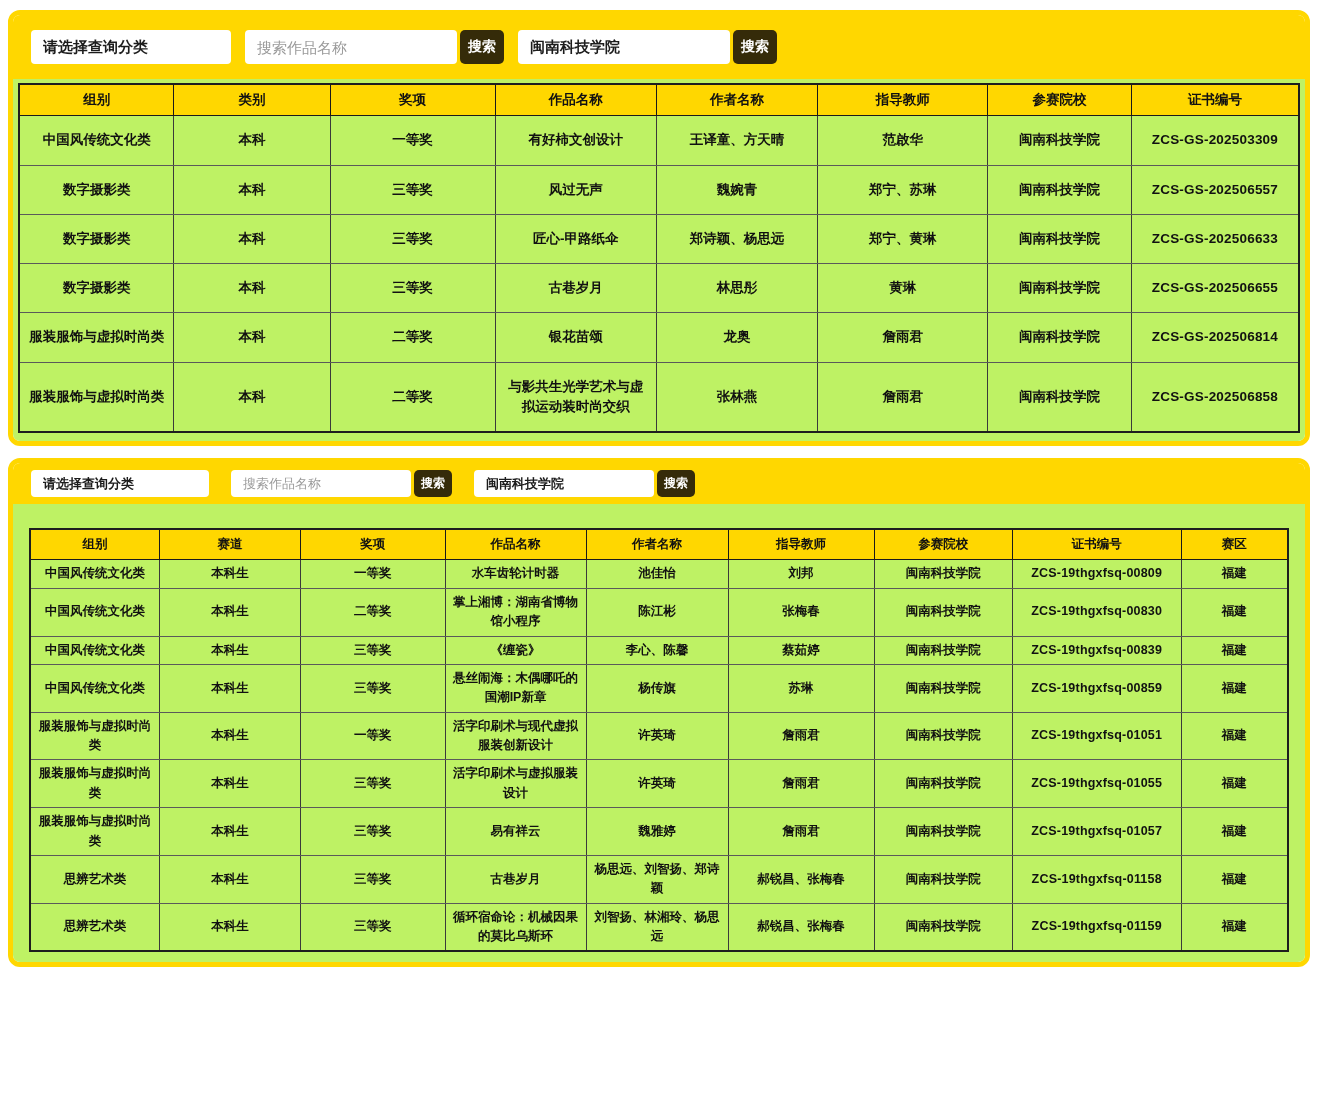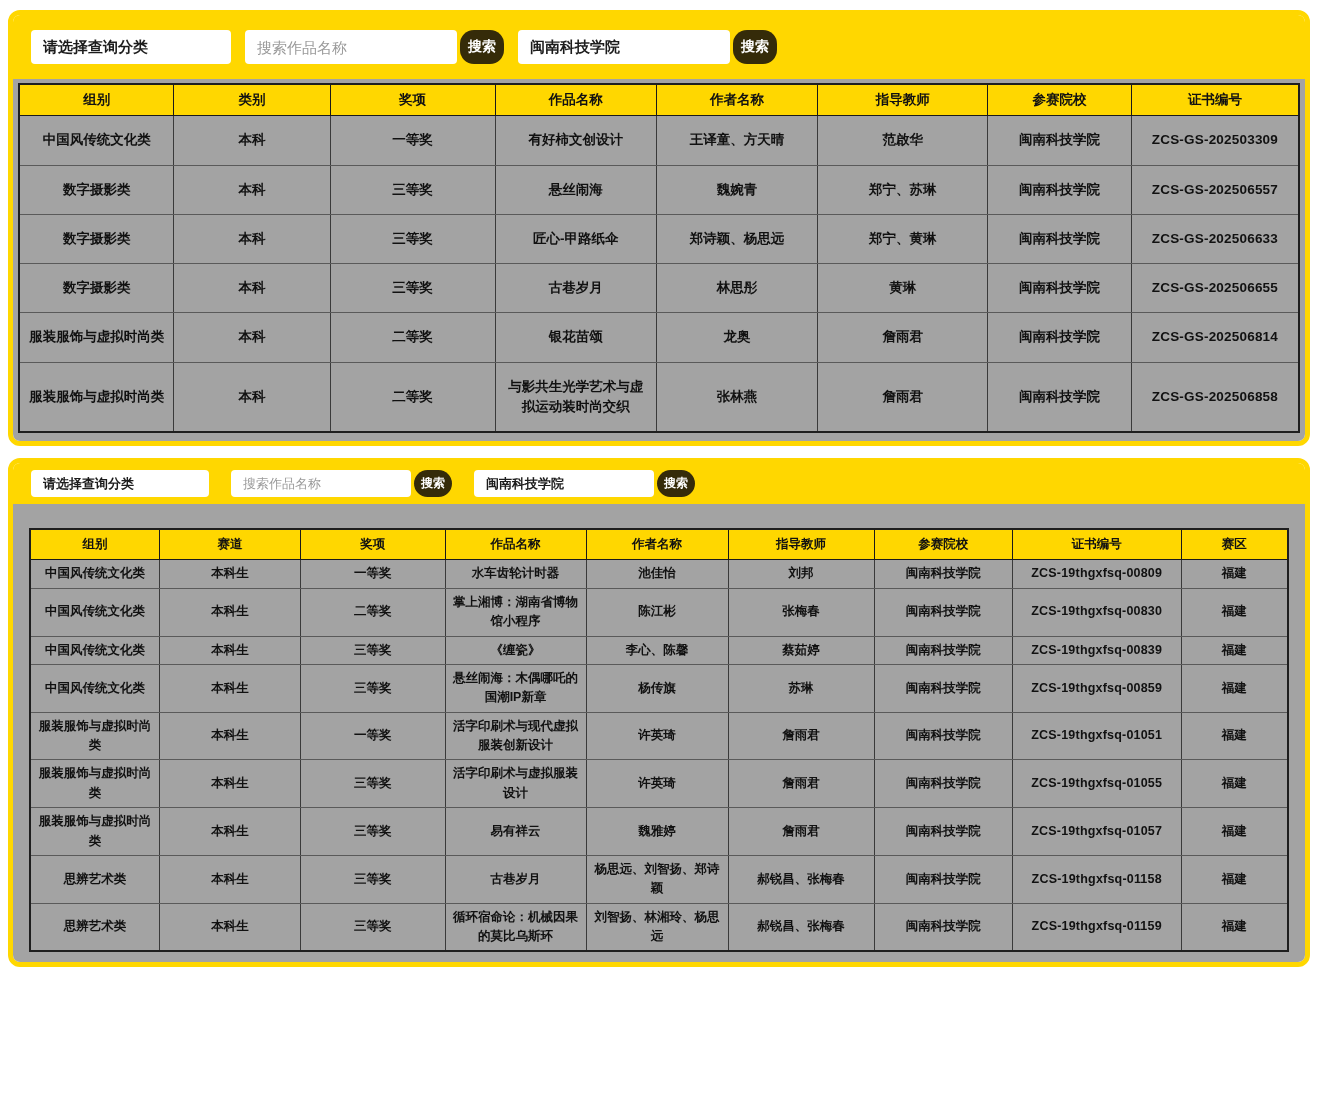--- a/index.html
+++ b/index.html
@@ -34,29 +34,29 @@
     background:#fff;border:none;outline:none;
     border-radius:4px;
     font-family:inherit;font-weight:700;color:#1c1c1c;
     padding:0 12px;
   }
   .inp::placeholder{color:#9a9a9a;font-weight:500;}
   .search-bar .inp{height:34px;width:200px;font-size:15px;}
   .search-bar .inp.wide{width:212px;}
   .btn{
     background:var(--btn);color:#fff;border:none;
-    border-radius:14px;font-family:Liberation Serif, serif;font-weight:700;
+    border-radius:5px;font-family:Liberation Serif, serif;font-weight:700;
     cursor:pointer;
   }
   .search-bar .btn{height:34px;width:44px;font-size:14px;}
   .search-bar.small .inp{height:27px;width:178px;font-size:13px;}
   .search-bar.small .inp.wide{width:180px;}
   .search-bar.small .btn{height:27px;width:38px;font-size:12px;}
   
-  .tblwrap{padding:4px 5px 8px 5px;background:#a3a3a3;}
+  .tblwrap{padding:4px 5px 8px 5px;background:#bef264;}
   .tblwrap.pad2{padding:24px 16px 10px 16px;}
   table.tbl{
     border-collapse:collapse;
     width:100%;
     table-layout:fixed;
     border:2px solid #1e1e1e;
   }
   .tbl th{
     background:var(--yellow);
     border:1px solid #1a1a1a;
@@ -128,21 +128,21 @@
             <td>有好柿文创设计</td>
             <td>王译童、方天晴</td>
             <td>范啟华</td>
             <td>闽南科技学院</td>
             <td class="cert">ZCS-GS-202503309</td>
           </tr>
           <tr class="big">
             <td>数字摄影类</td>
             <td>本科</td>
             <td>三等奖</td>
-            <td>悬丝闹海</td>
+            <td>风过无声</td>
             <td>魏婉青</td>
             <td>郑宁、苏琳</td>
             <td>闽南科技学院</td>
             <td class="cert">ZCS-GS-202506557</td>
           </tr>
           <tr class="big">
             <td>数字摄影类</td>
             <td>本科</td>
             <td>三等奖</td>
             <td>匠心-甲路纸伞</td>

